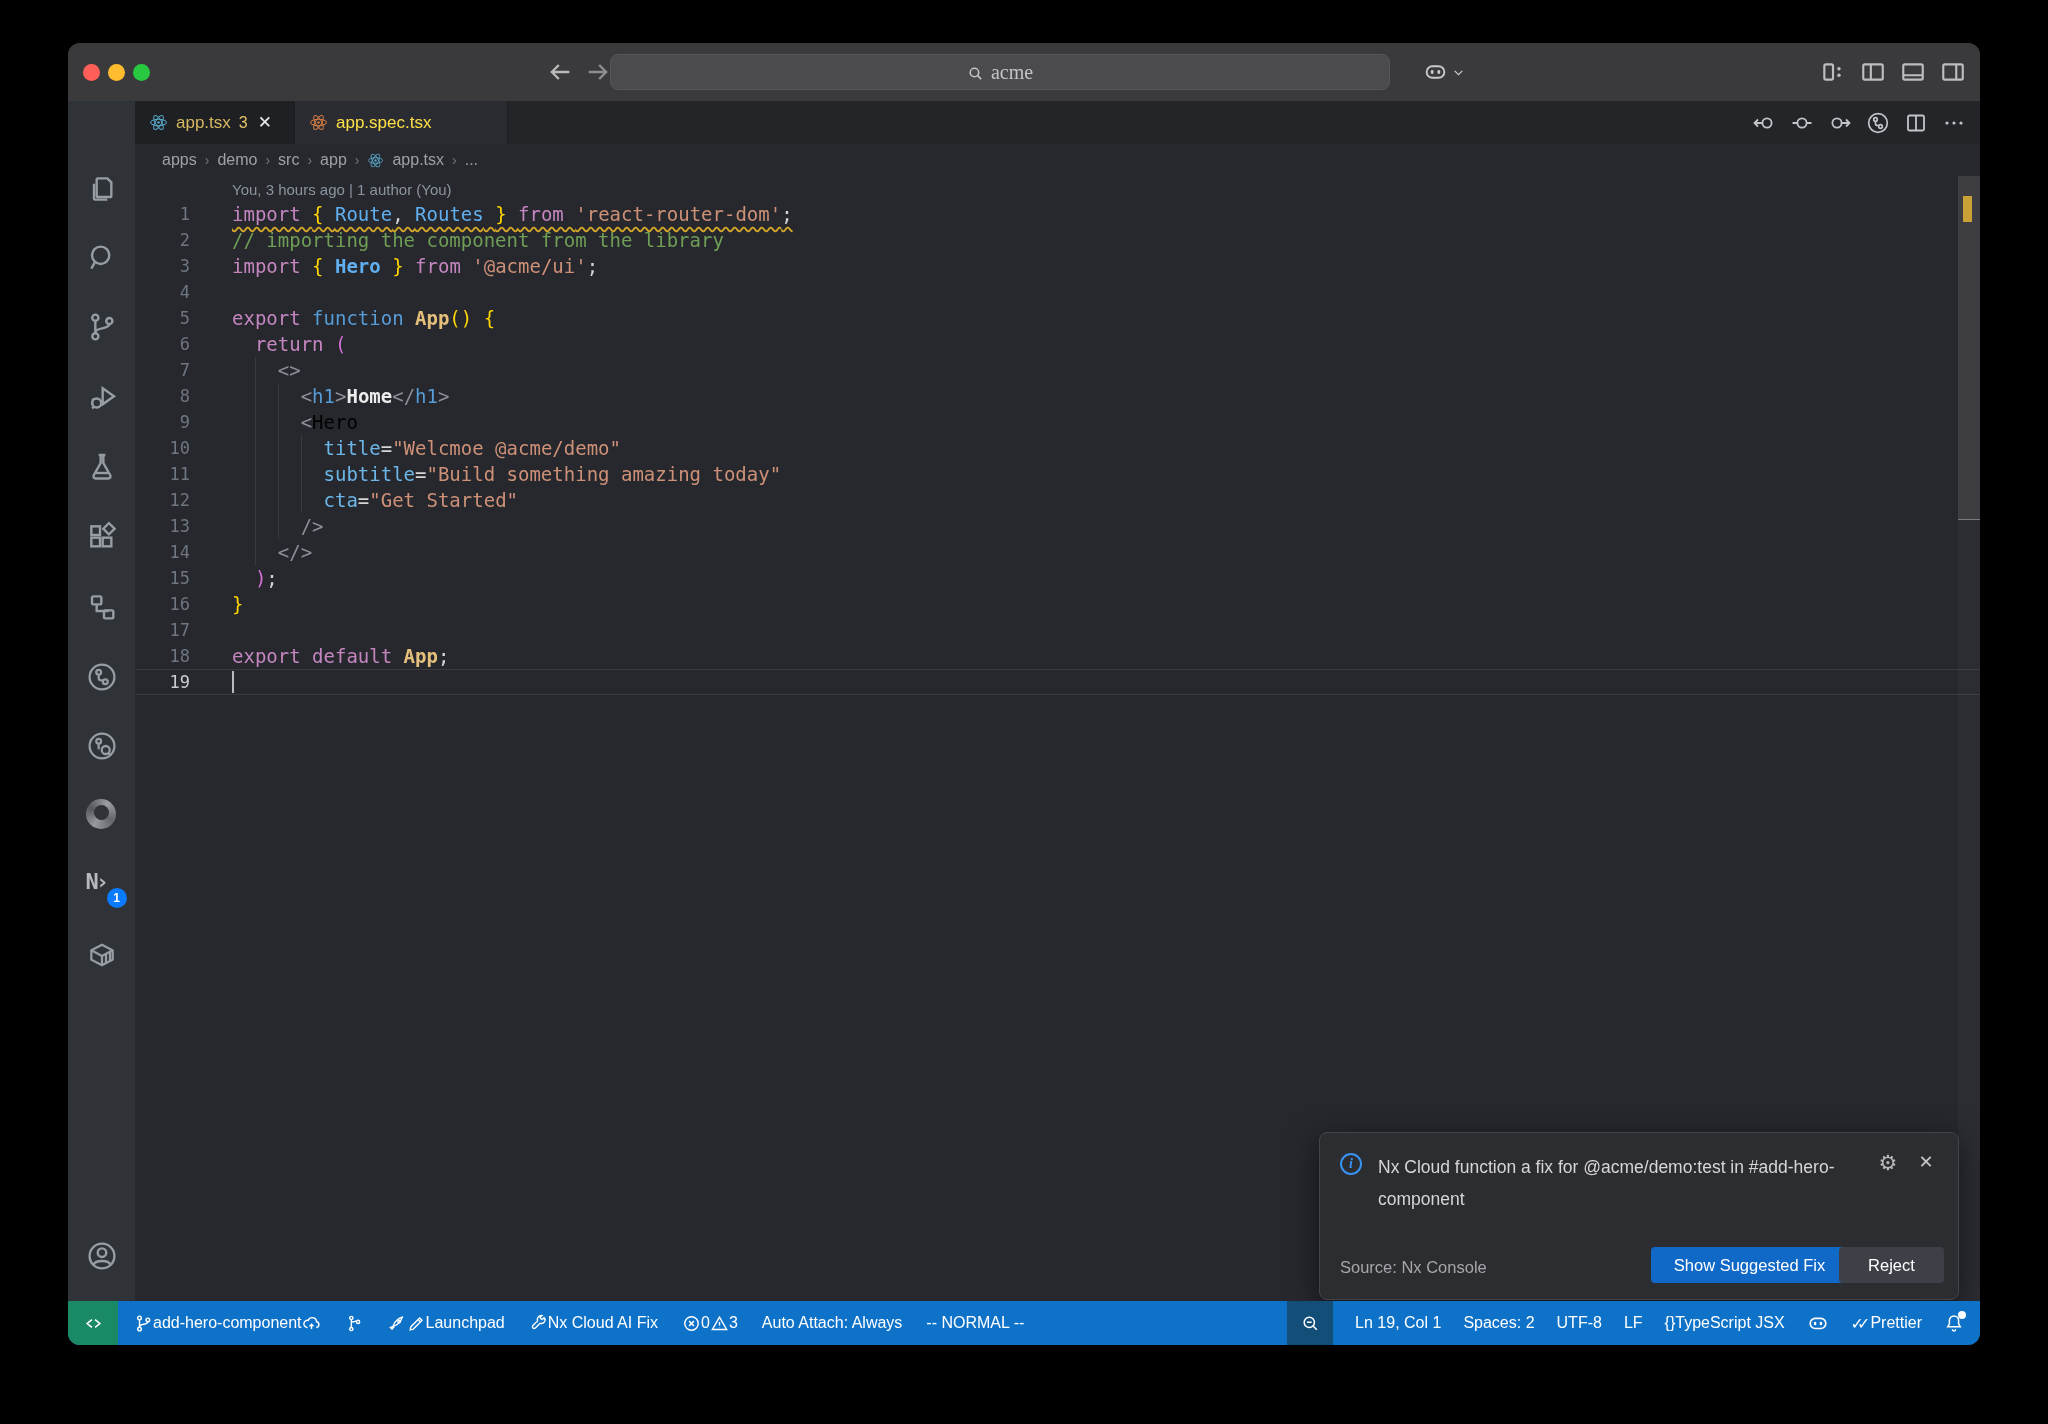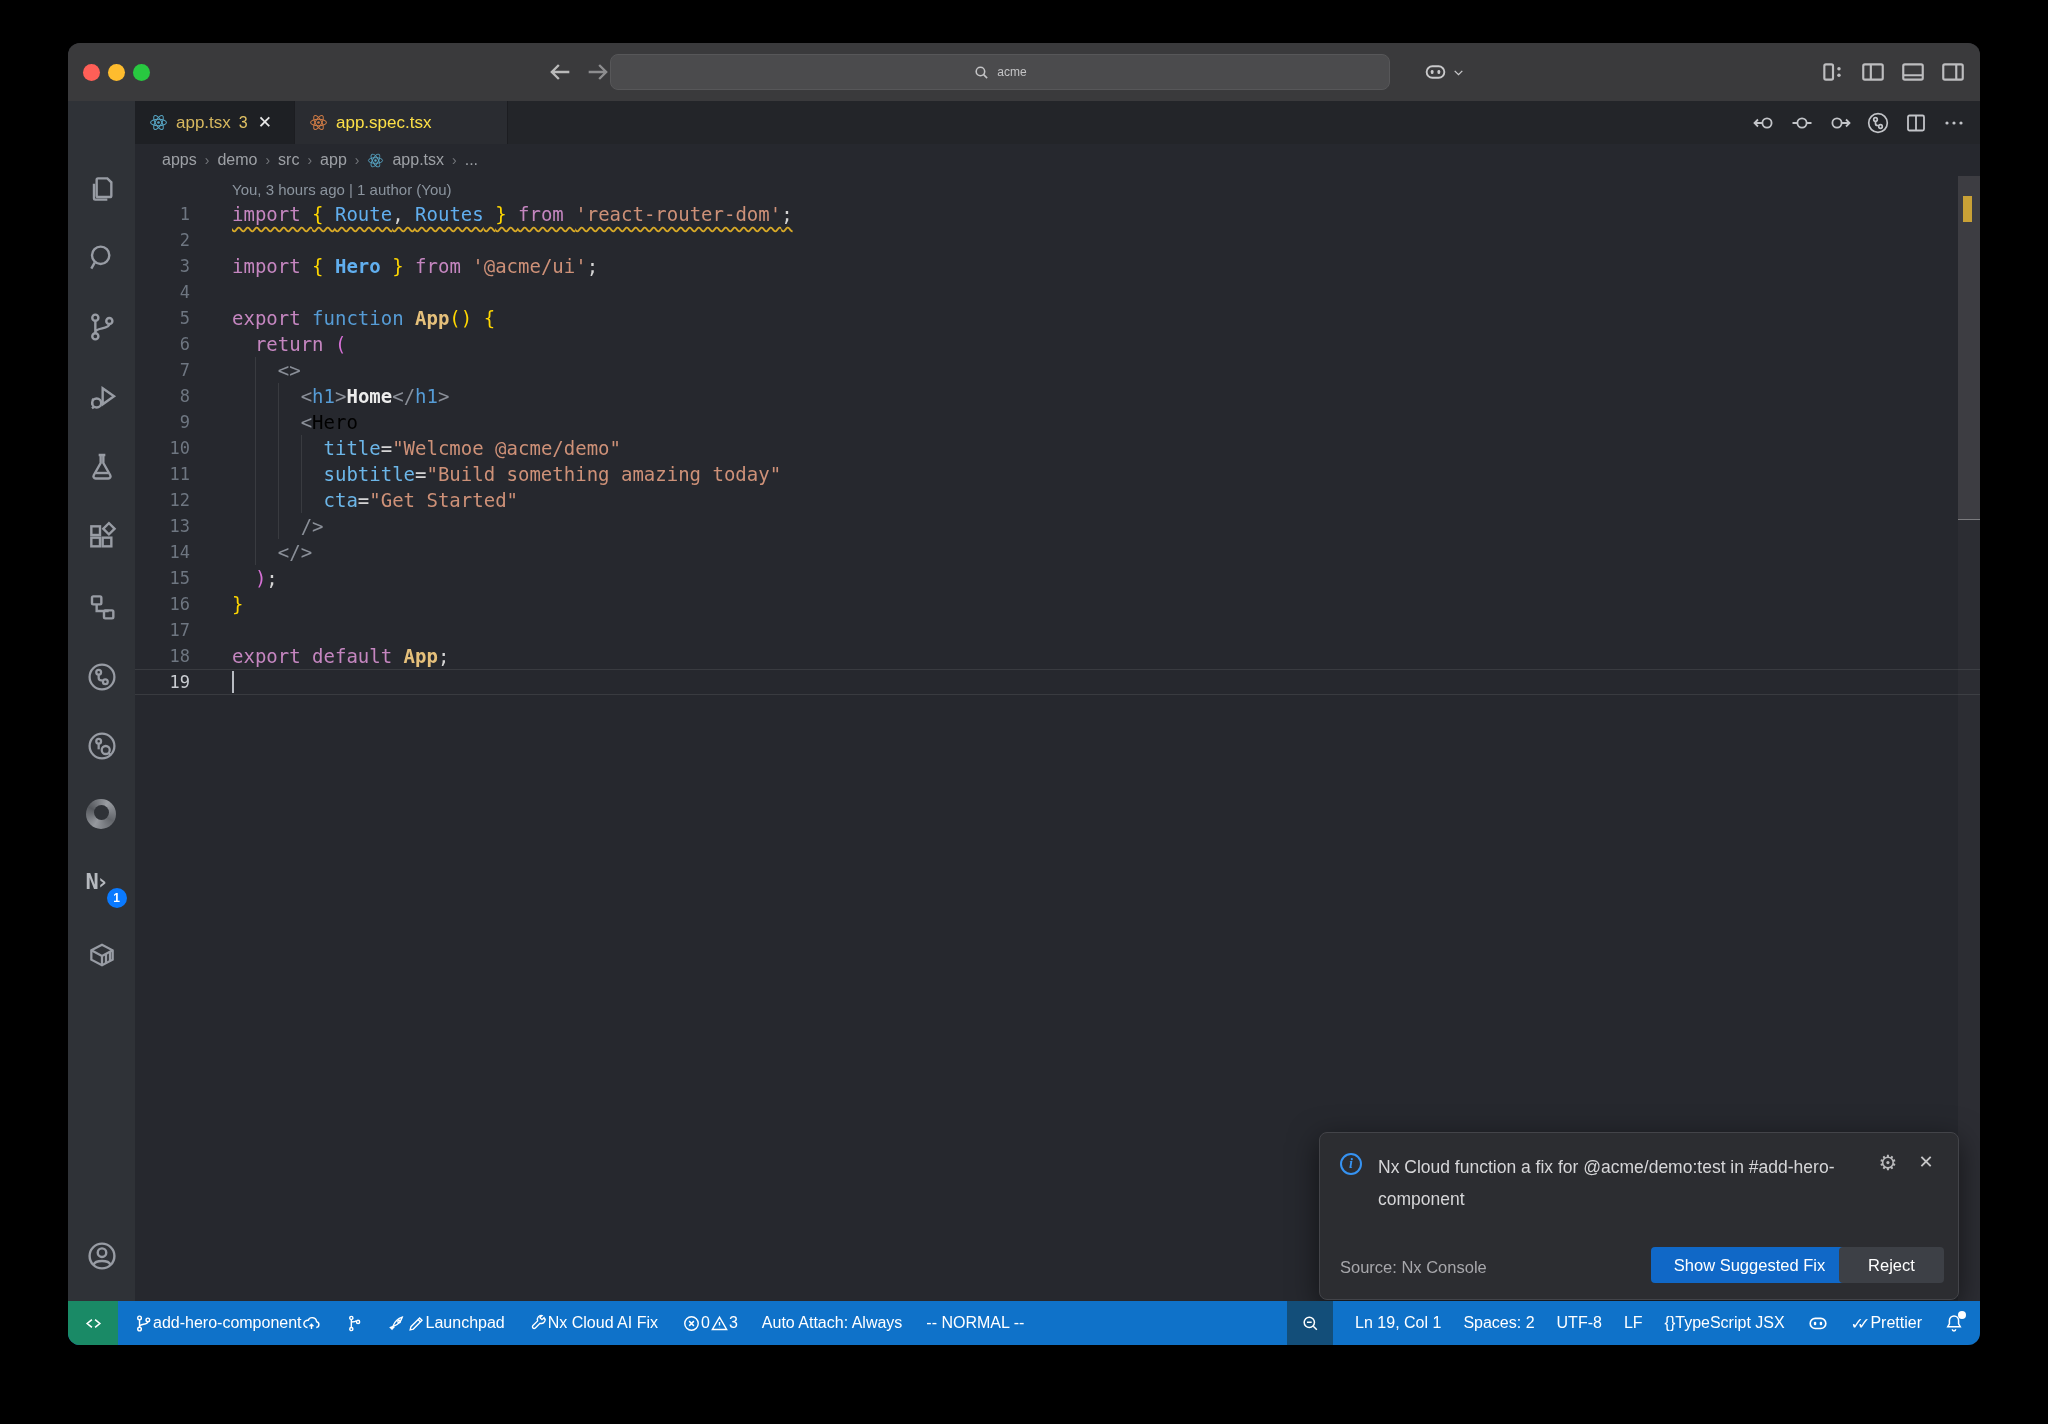--- a/index.html
+++ b/index.html
@@ -5,21 +5,21 @@
   * { margin:0; padding:0; box-sizing:border-box; }
   html,body { width:2048px; height:1424px; background:#000; font-family:"Liberation Sans", sans-serif; overflow:hidden; }
   .window { position:absolute; left:68px; top:43px; width:1912px; height:1302px; background:#26282e; border-radius:12px; overflow:hidden; box-shadow:0 20px 60px rgba(0,0,0,.7); }
 
   
   .titlebar { position:absolute; left:0; top:0; width:100%; height:58px; background:#3a3a3c; }
   .traffic { position:absolute; top:21px; width:17px; height:17px; border-radius:50%; }
   .t-red{ left:15px; background:#ff5f57; } .t-yellow{ left:40px; background:#febc2e; } .t-green{ left:65px; background:#28c840; }
   .navarrow { position:absolute; top:15px; width:28px; height:28px; color:#b9b9b9; }
   .navarrow svg{ width:100%; height:100%; }
-  .searchbox { position:absolute; left:542px; top:11px; width:780px; height:36px; background:#4b4b4d; border:1px solid #575759; border-radius:8px; display:flex; align-items:center; justify-content:center; gap:7px; color:#c4c4c6; font-size:12px; }
+  .searchbox { position:absolute; left:542px; top:11px; width:780px; height:36px; background:#4b4b4d; border:1px solid #575759; border-radius:8px; display:flex; align-items:center; justify-content:center; gap:7px; color:#c4c4c6; font-size:20px;font-family:Liberation Serif, serif; }
   .tb-right { position:absolute; right:0; top:0; height:58px; display:flex; align-items:center; }
   .tb-icon { width:26px; height:26px; color:#bdbdbf; margin-right:14px; }
   .tb-icon svg{ width:100%; height:100%; }
   .copilot-wrap{ position:absolute; left:1355px; top:16px; display:flex; align-items:center; gap:4px; color:#c9c9cb; }
 
   
   .activitybar { position:absolute; left:0; top:58px; bottom:44px; width:67px; background:#2f3237; }
   .ab-icon { position:absolute; left:50%; transform:translate(-50%,-50%); width:32px; height:32px; color:#989ca4; }
   .ab-icon svg{ width:100%; height:100%; }
   .nx-badge{ position:absolute; right:-9px; bottom:-7px; width:20px; height:20px; border-radius:50%; background:#0a7aff; color:#fff; font-size:12px; font-weight:bold; display:flex; align-items:center; justify-content:center; }
@@ -347,21 +347,21 @@
       </span>
       <span>app.tsx</span>
       <span class="bc-sep">›</span>
       <span>...</span>
     </div>
 
     <div class="editor">
       <div class="blame">You, 3 hours ago | 1 author (You)</div>
       <div class="code-lines">
           <div class="code-line"><span class="gutter">1</span><span class="ltext squiggle"><span class="tk-kw">import </span><span class="tk-b1">{ </span><span class="tk-var">Route</span><span class="tk-t">, </span><span class="tk-var">Routes</span><span class="tk-t"> </span><span class="tk-b1">} </span><span class="tk-kw">from </span><span class="tk-str">'react-router-dom'</span><span class="tk-t">;</span></span></div>
-          <div class="code-line"><span class="gutter">2</span></div>
+          <div class="code-line"><span class="gutter">2</span><span class="ltext"><span class="tk-cmt">// importing the component from the library</span></span></div>
           <div class="code-line"><span class="gutter">3</span><span class="ltext"><span class="tk-kw">import </span><span class="tk-b1">{ </span><span class="tk-varb">Hero</span><span class="tk-t"> </span><span class="tk-b1">} </span><span class="tk-kw">from </span><span class="tk-str">'@acme/ui'</span><span class="tk-t">;</span></span></div>
           <div class="code-line"><span class="gutter">4</span><span class="ltext"></span></div>
           <div class="code-line"><span class="gutter">5</span><span class="ltext"><span class="tk-kw">export </span><span class="tk-kw2">function </span><span class="tk-fn">App</span><span class="tk-b1">()</span><span class="tk-t"> </span><span class="tk-b1">{</span></span></div>
           <div class="code-line"><span class="gutter">6</span><span class="ltext"><span class="tk-t">  </span><span class="tk-kw">return </span><span class="tk-b2">(</span></span></div>
           <div class="code-line"><span class="gutter">7</span><span class="ltext"><span class="tk-t">    </span><span class="tk-pun">&lt;&gt;</span></span></div>
           <div class="code-line"><span class="gutter">8</span><span class="ltext"><span class="tk-t">      </span><span class="tk-pun">&lt;</span><span class="tk-tag">h1</span><span class="tk-pun">&gt;</span><span class="tk-tb">Home</span><span class="tk-pun">&lt;/</span><span class="tk-tag">h1</span><span class="tk-pun">&gt;</span></span></div>
           <div class="code-line"><span class="gutter">9</span><span class="ltext"><span class="tk-t">      </span><span class="tk-pun">&lt;</span><span class="tk-cmp">Hero</span></span></div>
           <div class="code-line"><span class="gutter">10</span><span class="ltext"><span class="tk-t">        </span><span class="tk-attr">title</span><span class="tk-t">=</span><span class="tk-str">"Welcmoe @acme/demo"</span></span></div>
           <div class="code-line"><span class="gutter">11</span><span class="ltext"><span class="tk-t">        </span><span class="tk-attr">subtitle</span><span class="tk-t">=</span><span class="tk-str">"Build something amazing today"</span></span></div>
           <div class="code-line"><span class="gutter">12</span><span class="ltext"><span class="tk-t">        </span><span class="tk-attr">cta</span><span class="tk-t">=</span><span class="tk-str">"Get Started"</span></span></div>

